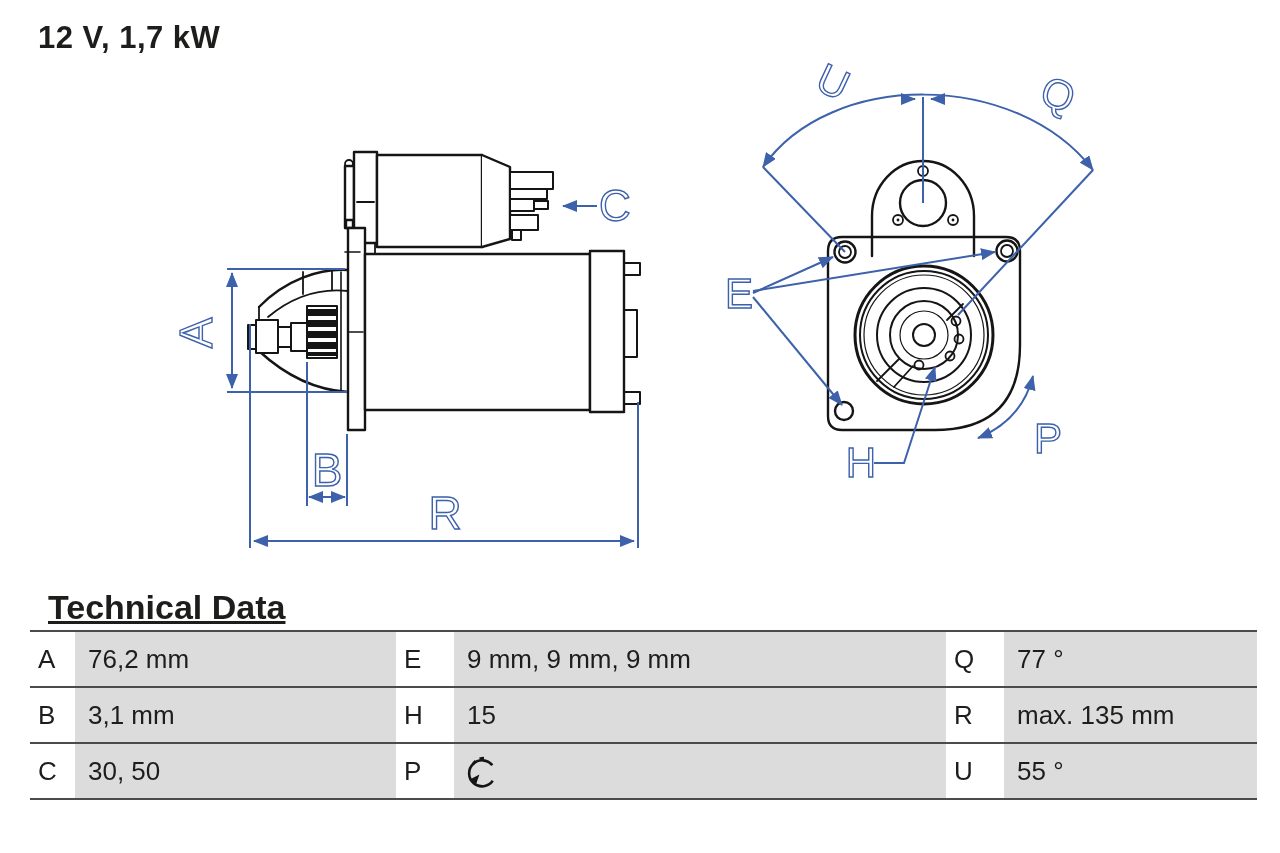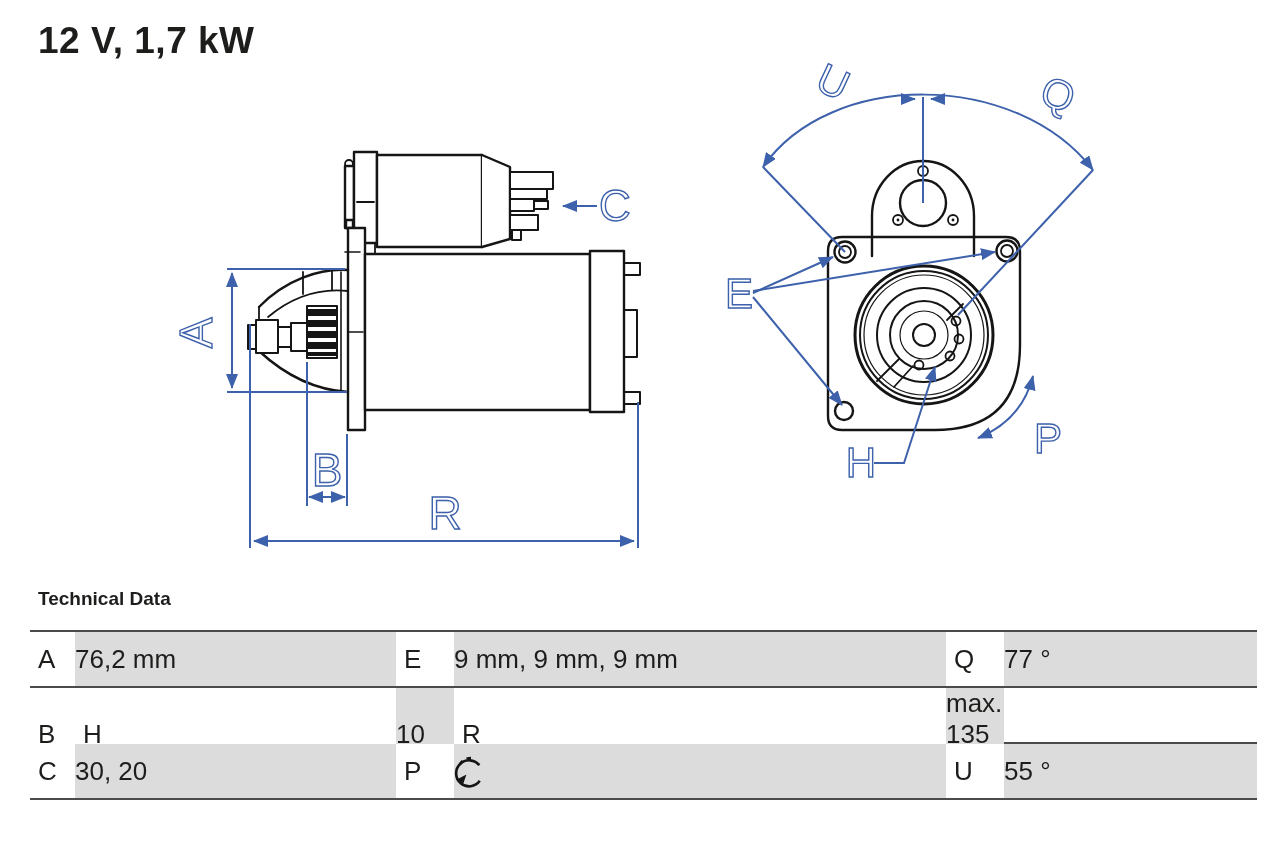--- a/index.html
+++ b/index.html
@@ -1,25 +1,25 @@
 <!DOCTYPE html>
 <html><head>
 <meta charset="utf-8">
 <style>
   html,body{margin:0;padding:0;background:#ffffff;}
   body{width:1280px;height:853px;position:relative;font-family:"Liberation Sans",sans-serif;color:#1d1d1b;overflow:hidden;}
-  .title{position:absolute;left:38px;top:20px;font-size:37px;font-weight:700;letter-spacing:.5px;}
+  .title{position:absolute;left:38px;top:20px;font-size:31px;font-weight:700;letter-spacing:.5px;}
   .drawing{position:absolute;left:0;top:0;width:1280px;height:580px;}
-  .td-heading{position:absolute;left:38px;top:588px;font-size:19px;font-weight:700;}
+  .td-heading{position:absolute;left:48px;top:588px;font-size:34px;font-weight:700;text-decoration:underline;}
   .tbl{position:absolute;left:30px;top:630px;width:1227px;}
   .tbl-row{display:grid;grid-template-columns:45px 321px 58px 492px 58px 253px;height:54px;border-top:2px solid #4b4b4b;}
   .tbl-row:last-child{border-bottom:2px solid #4b4b4b;}
   .cell{display:flex;align-items:center;font-size:26px;}
   .key{background:#ffffff;padding-left:8px;}
-  .val{background:#dcdcdc;}
+  .val{background:#dcdcdc;padding-left:13px;}
   .rot-icon{width:34px;height:34px;display:block;}
   svg text.dim{font-family:"Liberation Sans",sans-serif;fill:none;stroke:#3d61ab;stroke-width:1.4px;}
 </style>
 </head>
 <body>
 
 <div class="title">12 V, 1,7 kW</div>
 
 <svg class="drawing" viewBox="0 0 1280 580">
   <defs>
@@ -186,28 +186,29 @@
   <div class="tbl-row">
     <div class="cell key">A</div>
     <div class="cell val">76,2 mm</div>
     <div class="cell key">E</div>
     <div class="cell val">9 mm, 9 mm, 9 mm</div>
     <div class="cell key">Q</div>
     <div class="cell val">77 °</div>
   </div>
   <div class="tbl-row">
     <div class="cell key">B</div>
+    <div class="cell val">3,1 mm</div>
     <div class="cell key">H</div>
-    <div class="cell val">10</div>
+    <div class="cell val">15</div>
     <div class="cell key">R</div>
     <div class="cell val">max. 135 mm</div>
   </div>
   <div class="tbl-row">
     <div class="cell key">C</div>
-    <div class="cell val">30, 20</div>
+    <div class="cell val">30, 50</div>
     <div class="cell key">P</div>
     <div class="cell val">
       <svg class="rot-icon" viewBox="0 0 34 34">
         <path d="M20,4.2 A13,13 0 1 1 7.5,13.5" fill="none" stroke="#151515" stroke-width="2.6" transform="rotate(125 17 17)"></path>
         <path d="M17,4 A13,13 0 0 0 6.2,9.8" fill="none" stroke="#151515" stroke-width="2.6" stroke-dasharray="4.5 4.5"></path>
         <path d="M2.5,24.5 L13.5,21.5 L7.5,31.5 Z" fill="#151515" transform="rotate(-12 8 26)"></path>
       </svg>
       <span></span>
     </div>
     <div class="cell key">U</div>

